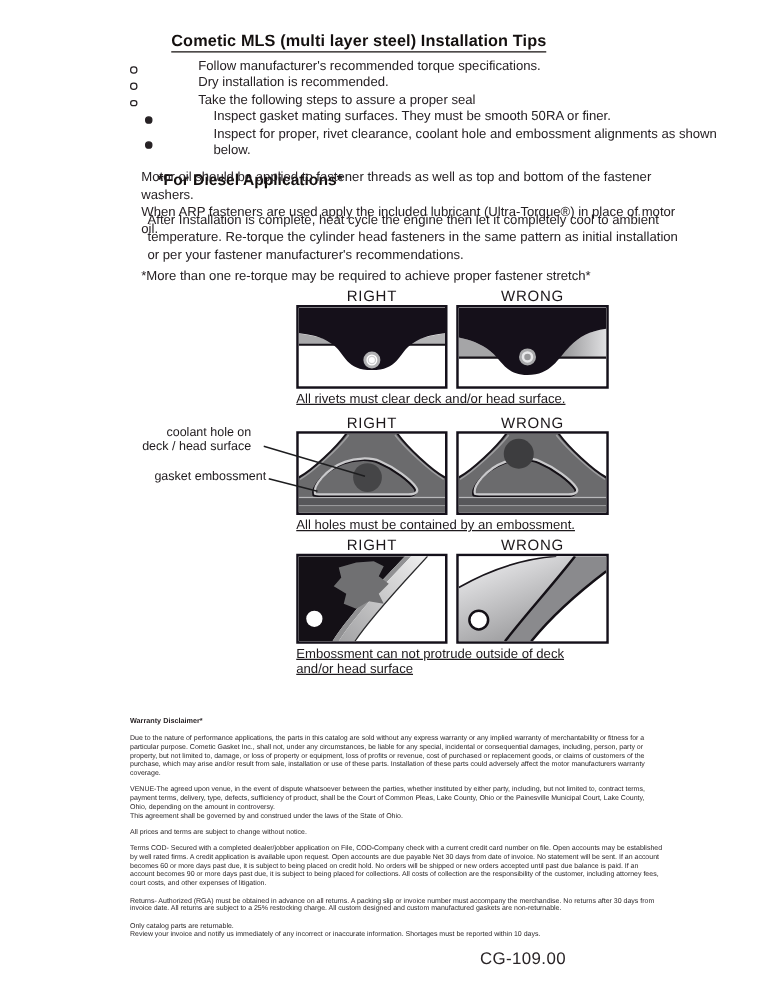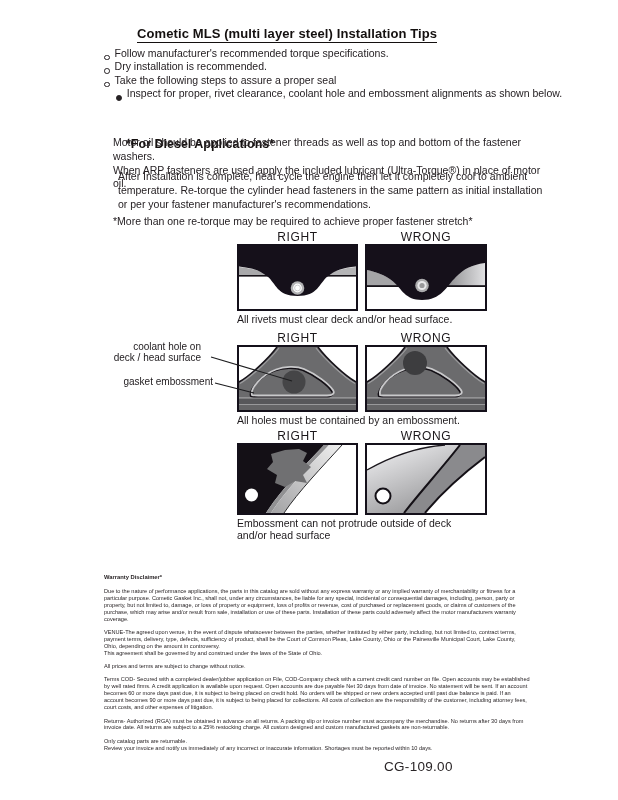--- a/index.html
+++ b/index.html
@@ -8,31 +8,31 @@
     font-family:"Liberation Sans", sans-serif;color:#262124;overflow:hidden;
   }
   .abs{position:absolute;}
   .page-title{
     font-size:13px;font-weight:bold;color:#14100f;
     display:inline-block;border-bottom:1.6px solid #14100f;padding-bottom:1px;
     letter-spacing:.1px;
     margin-left:24px;
   }
   .bullets{font-size:10.5px;line-height:13.4px;color:#262124;}
-  .b-row{display:flex;align-items:flex-end;}
+  .b-row{display:flex;align-items:center;gap:44px;}
   .b-row .mk{
     width:3.6px;height:3.6px;border:1px solid #262124;border-radius:50%;
     margin:4px 5px 0 0;flex:0 0 auto;background:transparent;
   }
   .b-row.sub{margin-left:12px;}
   .b-row.sub .mk{background:#262124;border-color:#262124;width:3.8px;height:3.8px;}
   .sec-head{font-size:12.5px;font-weight:bold;color:#14100f;}
   .para{font-size:10.5px;line-height:13.8px;white-space:pre-line;width:430px;}
   .rw-label{font-size:12px;letter-spacing:.6px;color:#1b171a;text-align:center;width:121px;}
-  .caption{font-size:10.5px;color:#1e1a1d;white-space:pre-line;line-height:12.4px;}
+  .caption{font-size:10.5px;color:#1e1a1d;white-space:pre-line;line-height:12.4px;text-decoration:underline;}
   .panel{display:block;border:2px solid #14101a;background:#fff;}
   .ann{font-size:10px;line-height:11px;color:#1e1a1d;text-align:right;width:120px;white-space:pre-line;}
   .legal{width:426px;font-size:5.6px;line-height:6.9px;color:#2a2527;}
   .legal .lg-head{font-weight:bold;font-size:5.8px;margin-bottom:7px;}
   .legal p{margin:0 0 6.5px 0;white-space:pre-line;}
   .footer-code{font-size:13.5px;color:#2a2527;letter-spacing:.3px;}
 </style>
 </head>
 <body>
 
@@ -45,20 +45,24 @@
     <span class="mk"></span>
     <span>Follow manufacturer's recommended torque specifications.</span>
   </div>
   <div class="b-row">
     <span class="mk"></span>
     <span>Dry installation is recommended.</span>
   </div>
   <div class="b-row">
     <span class="mk"></span>
     <span>Take the following steps to assure a proper seal</span>
+  </div>
+  <div class="b-row sub">
+    <span class="mk"></span>
+    <span>Inspect gasket mating surfaces.  They must be smooth 50RA or finer.</span>
   </div>
   <div class="b-row sub">
     <span class="mk"></span>
     <span>Inspect for proper, rivet clearance, coolant hole and embossment alignments as shown below.</span>
   </div>
 </div>
 
 <div class="abs sec-head" style="left:126px;top:117px;margin-top:20px;">*For Diesel Applications*</div>
 <div class="abs para" style="left:113px;top:136px;">Motor oil should be applied to fastener threads as well as top and bottom of the fastener washers.
 When ARP fasteners are used apply the included lubricant (Ultra-Torque®) in place of motor oil.</div>

